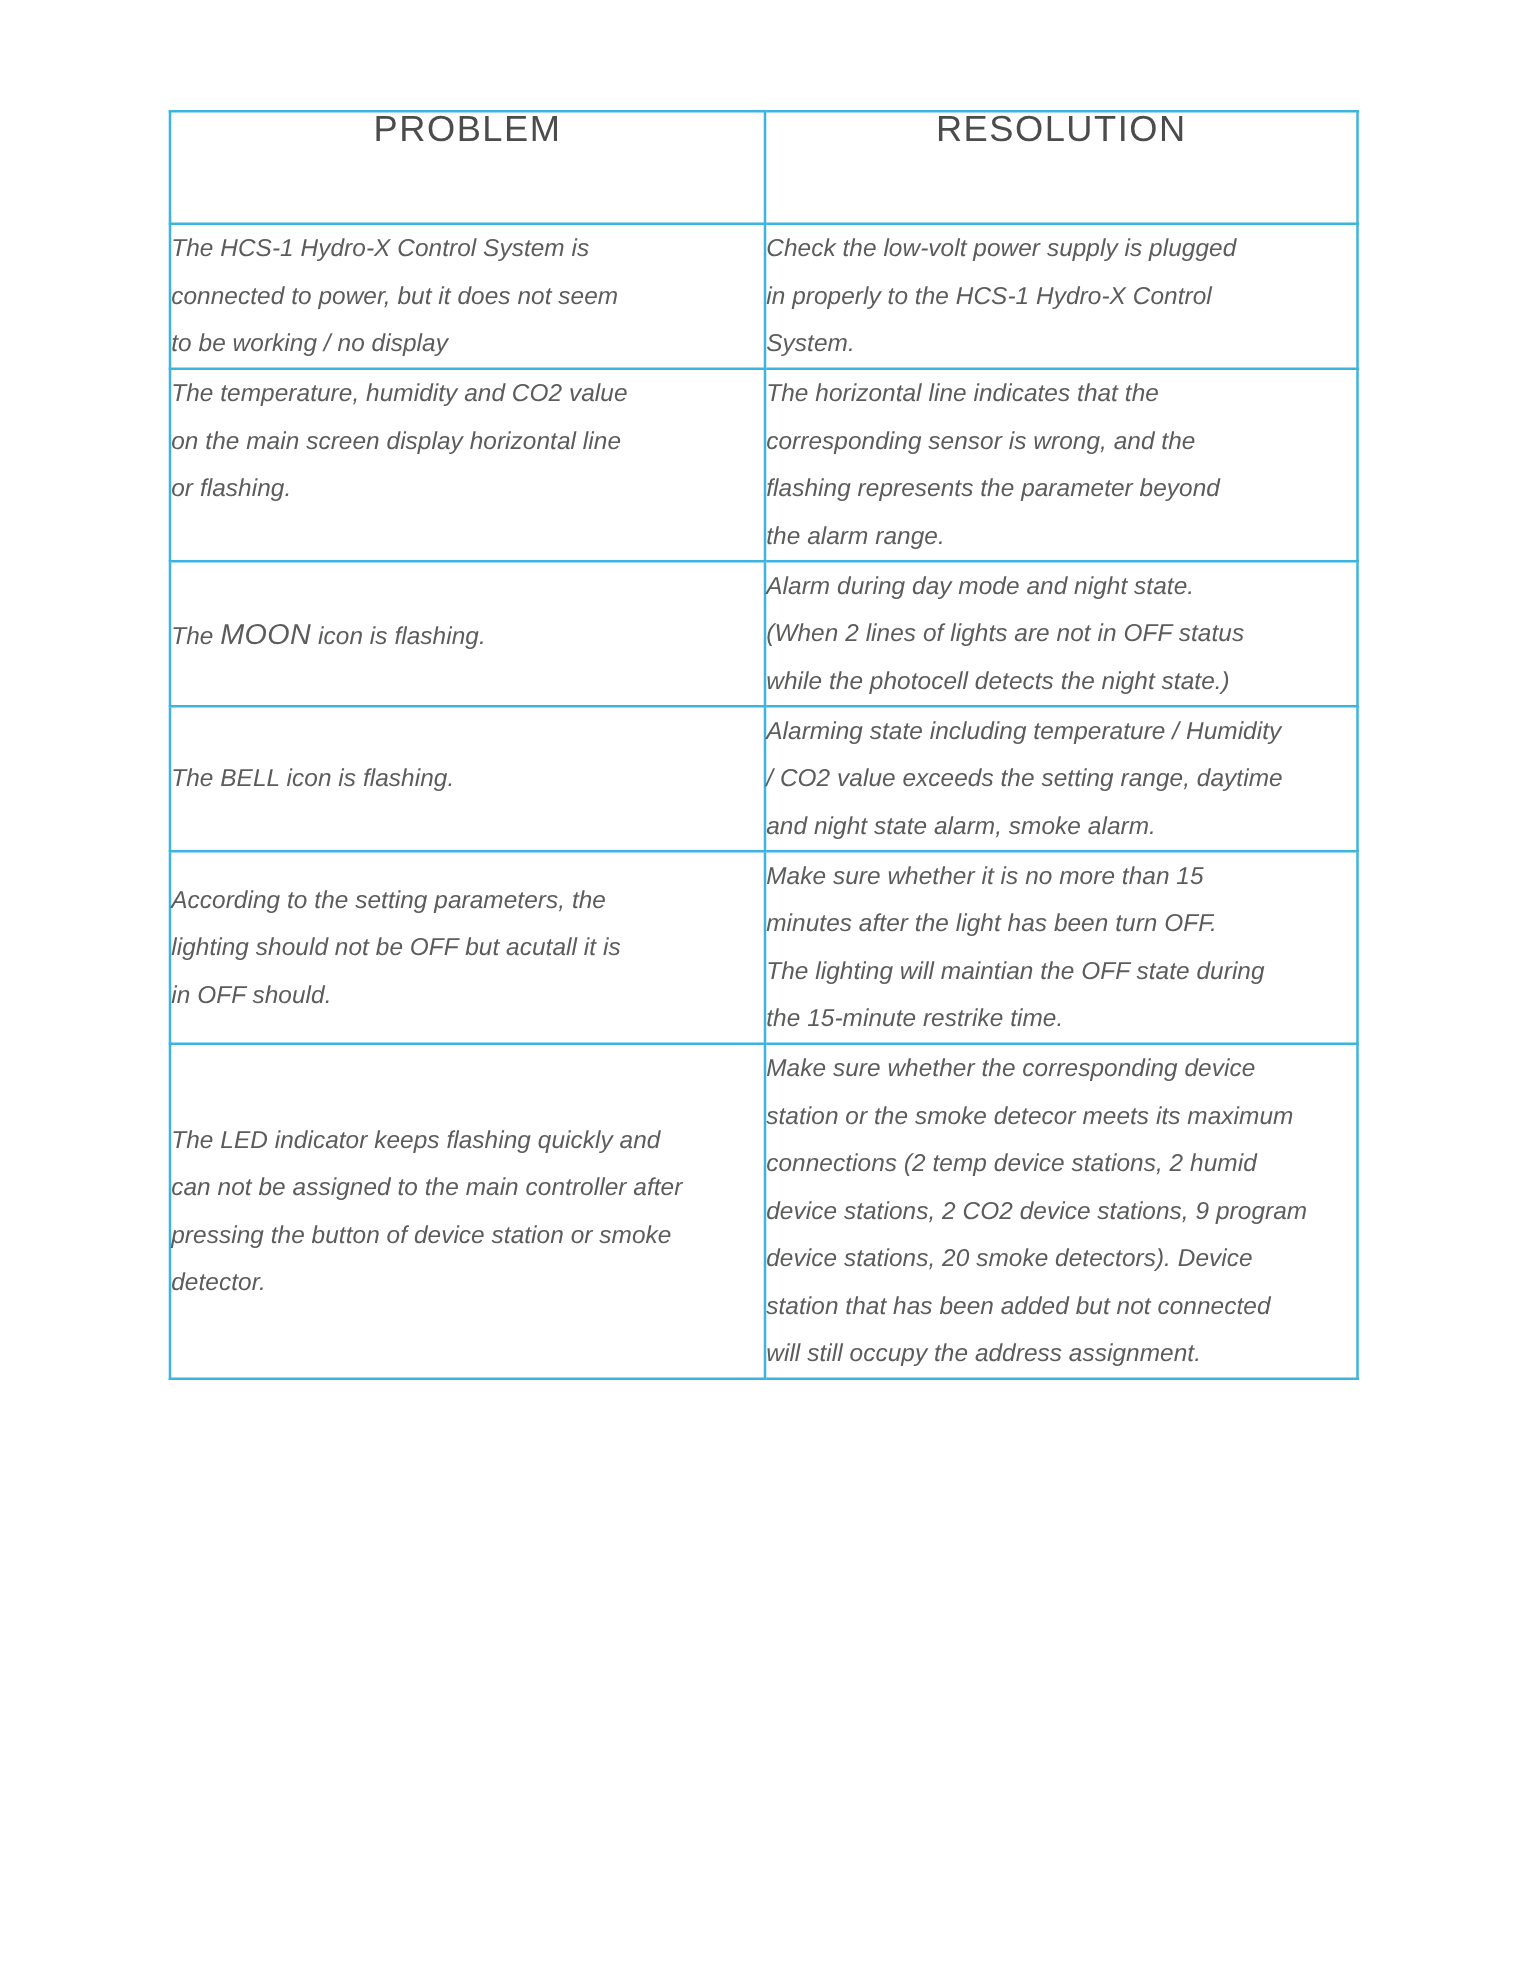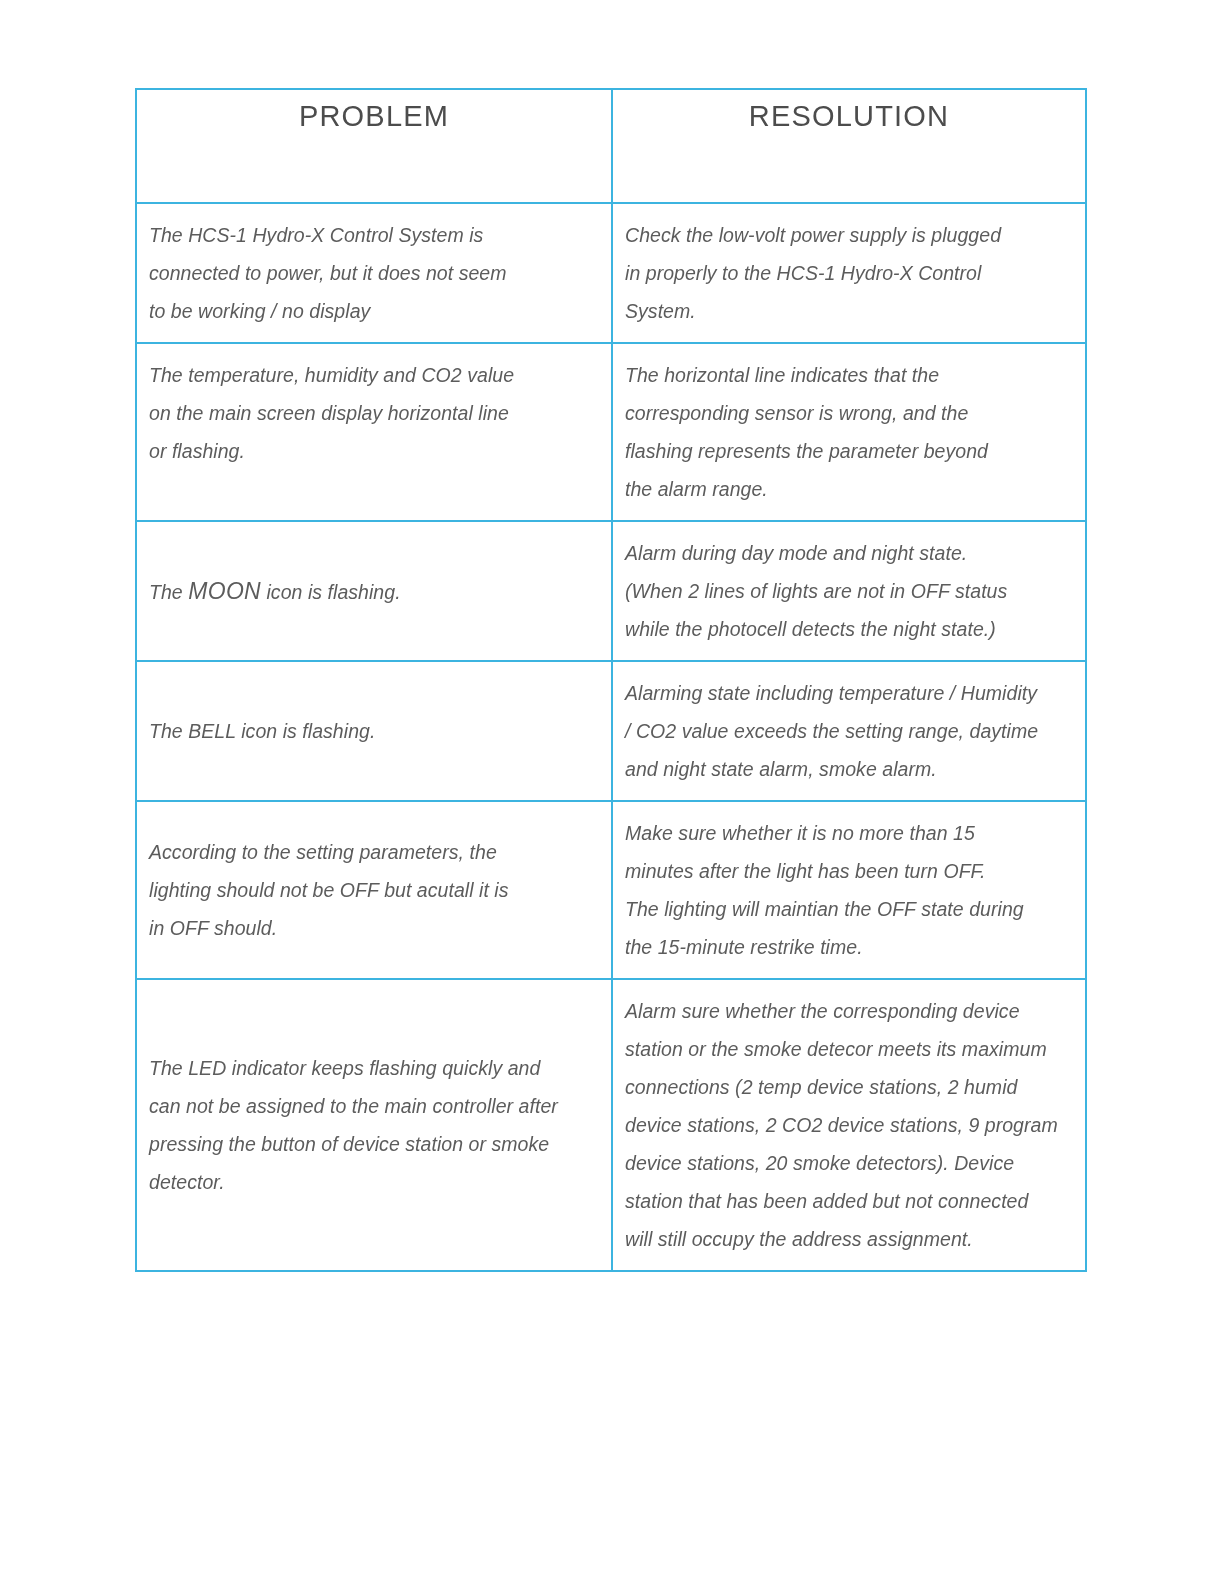--- a/index.html
+++ b/index.html
@@ -30,21 +30,21 @@
     border-collapse: collapse;
     table-layout: fixed;
   }
 
   .troubleshoot-table col.col-problem { width: 476px; }
   .troubleshoot-table col.col-resolution { width: 474px; }
 
   .troubleshoot-table th,
   .troubleshoot-table td {
     border: 2px solid #3cb4e0;
-    padding: 12px;
+    padding: 0;
     vertical-align: top;
     background: #ffffff;
   }
 
   
   .hdr-cell {
     height: 88px;
     text-align: center;
     vertical-align: middle;
   }
@@ -198,21 +198,21 @@
         <td class="cell-problem v-center">
           <span class="cell-inner">
             <span class="line">The LED indicator keeps flashing quickly and</span>
             <span class="line">can not be assigned to the main controller after</span>
             <span class="line">pressing the button of device station or smoke</span>
             <span class="line">detector.</span>
           </span>
         </td>
         <td class="cell-resolution">
           <span class="cell-inner">
-            <span class="line">Alarm sure whether the corresponding device</span>
+            <span class="line">Make sure whether the corresponding device</span>
             <span class="line"> station or the smoke detecor meets its maximum</span>
             <span class="line">connections (2 temp device stations, 2 humid</span>
             <span class="line">device stations, 2 CO2 device stations, 9 program</span>
             <span class="line">device stations, 20 smoke detectors). Device</span>
             <span class="line">station that has been added but not connected</span>
             <span class="line">will still occupy the address assignment.</span>
           </span>
         </td>
       </tr>
 

